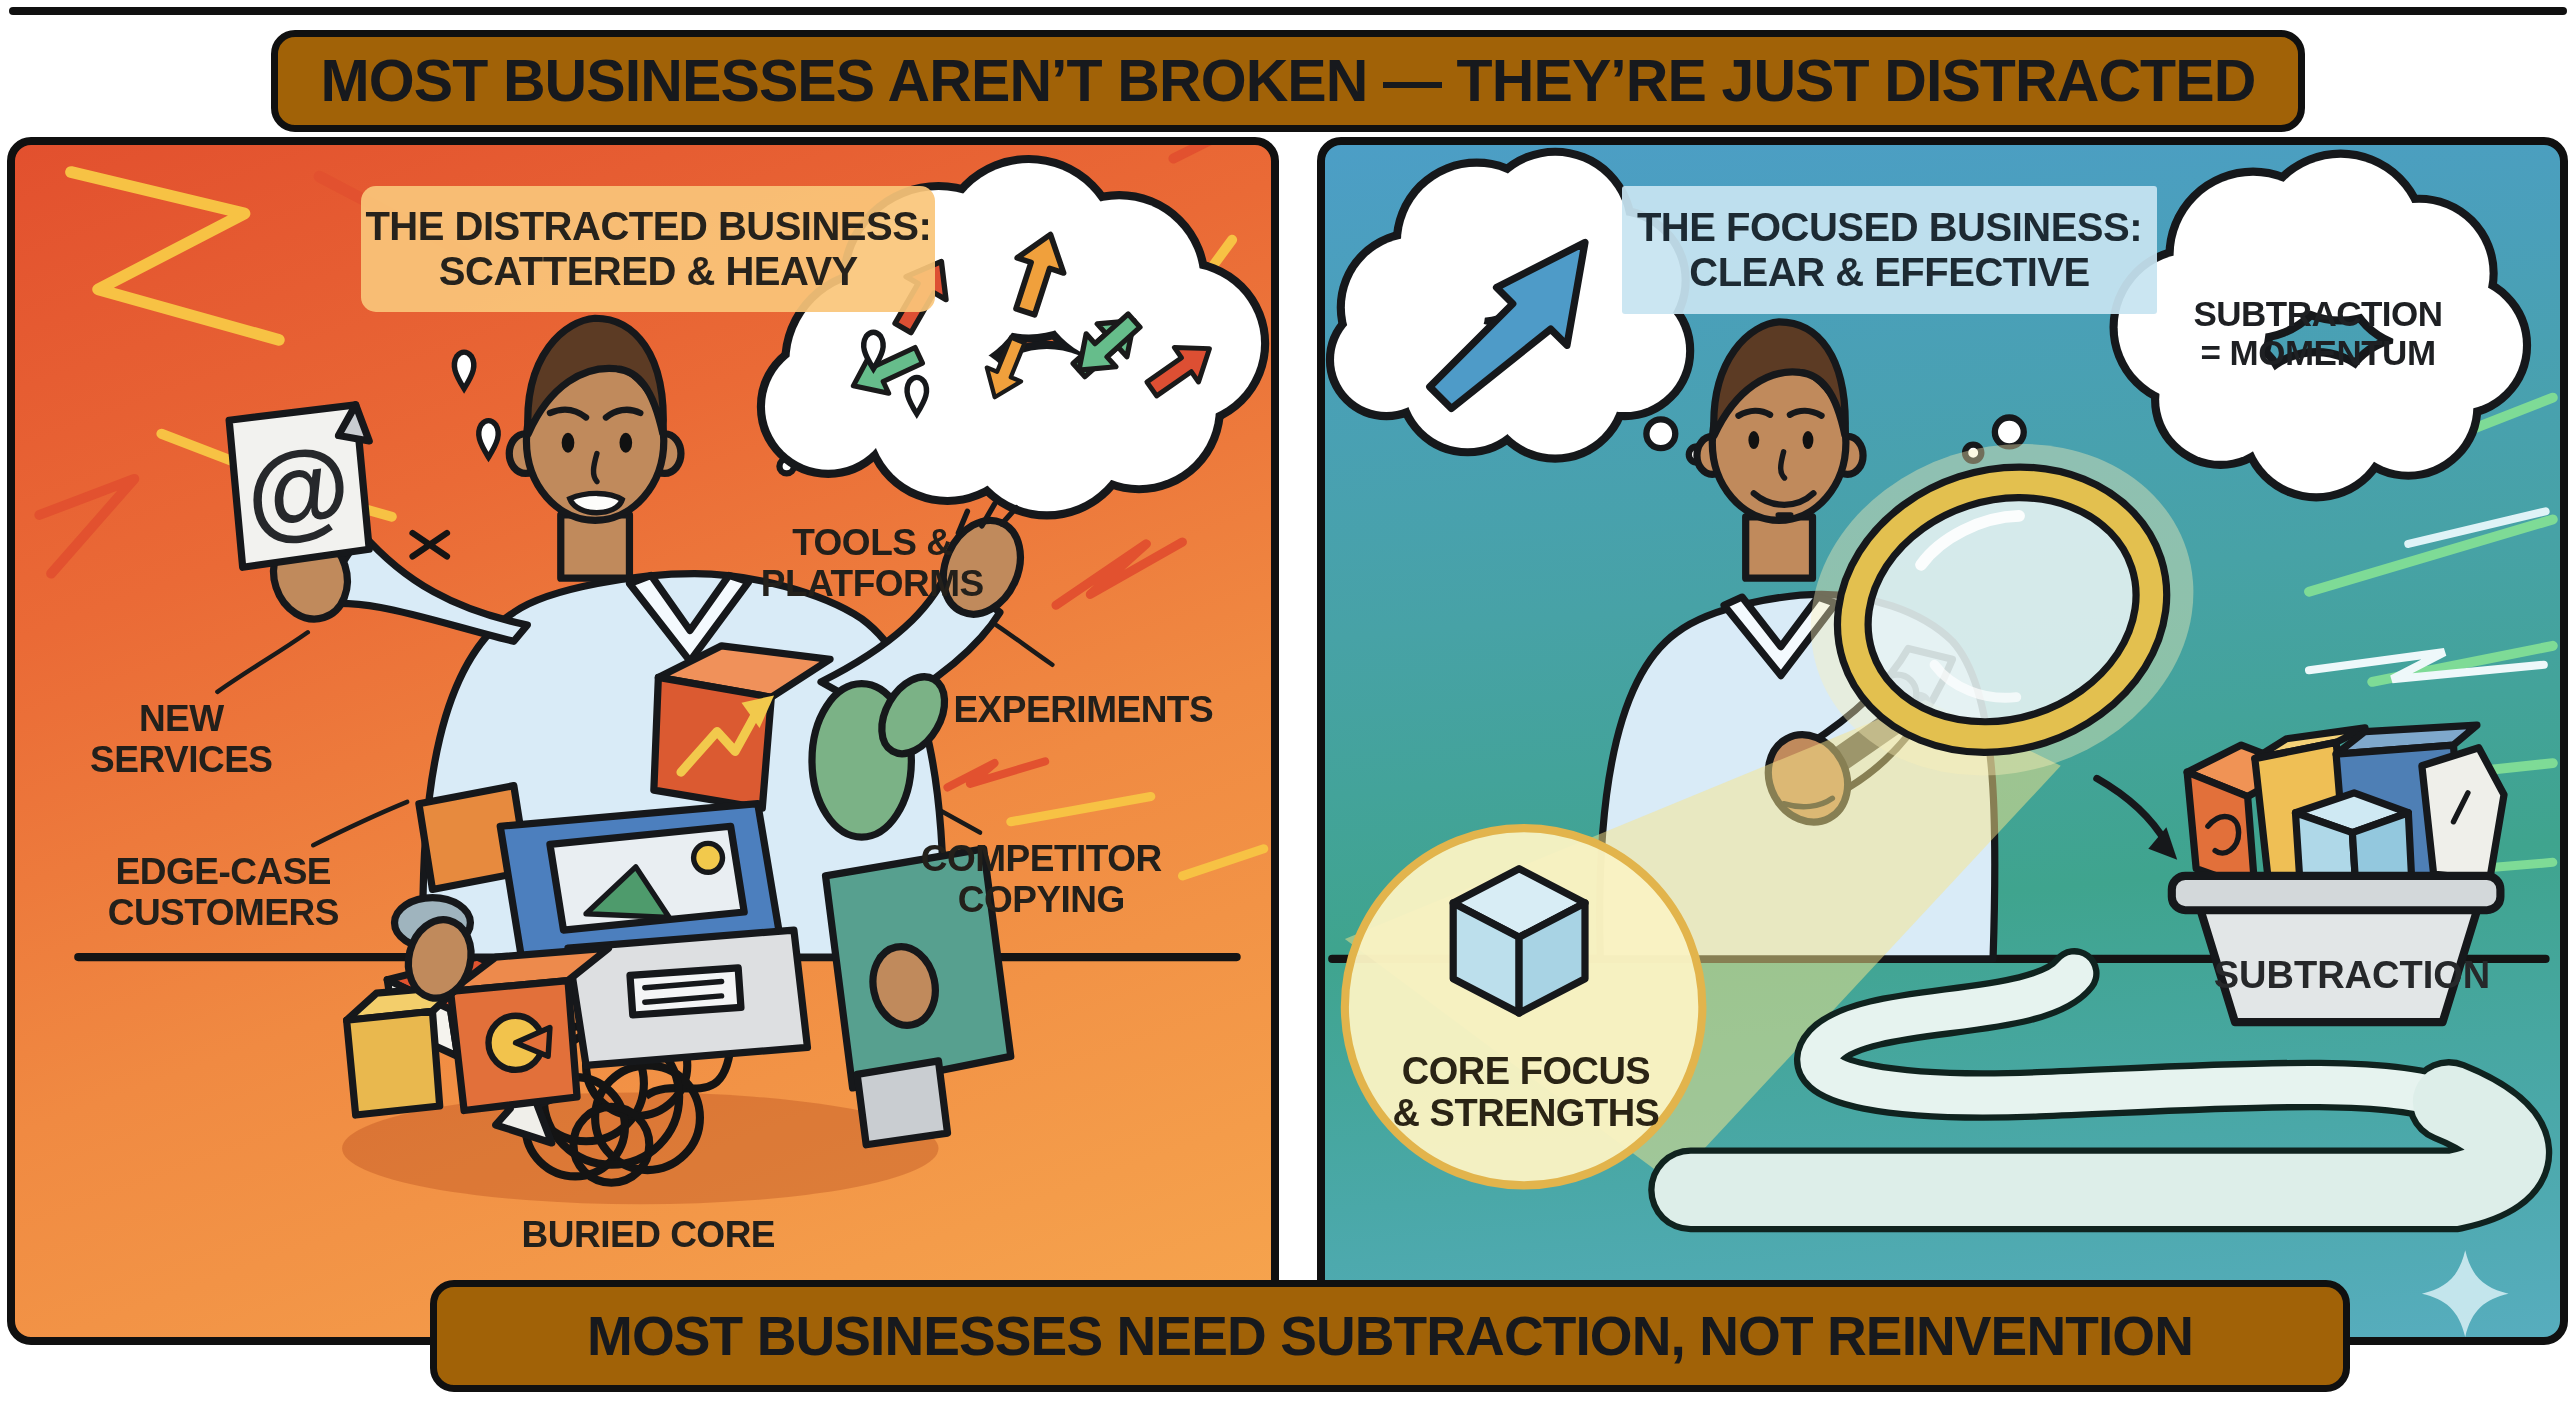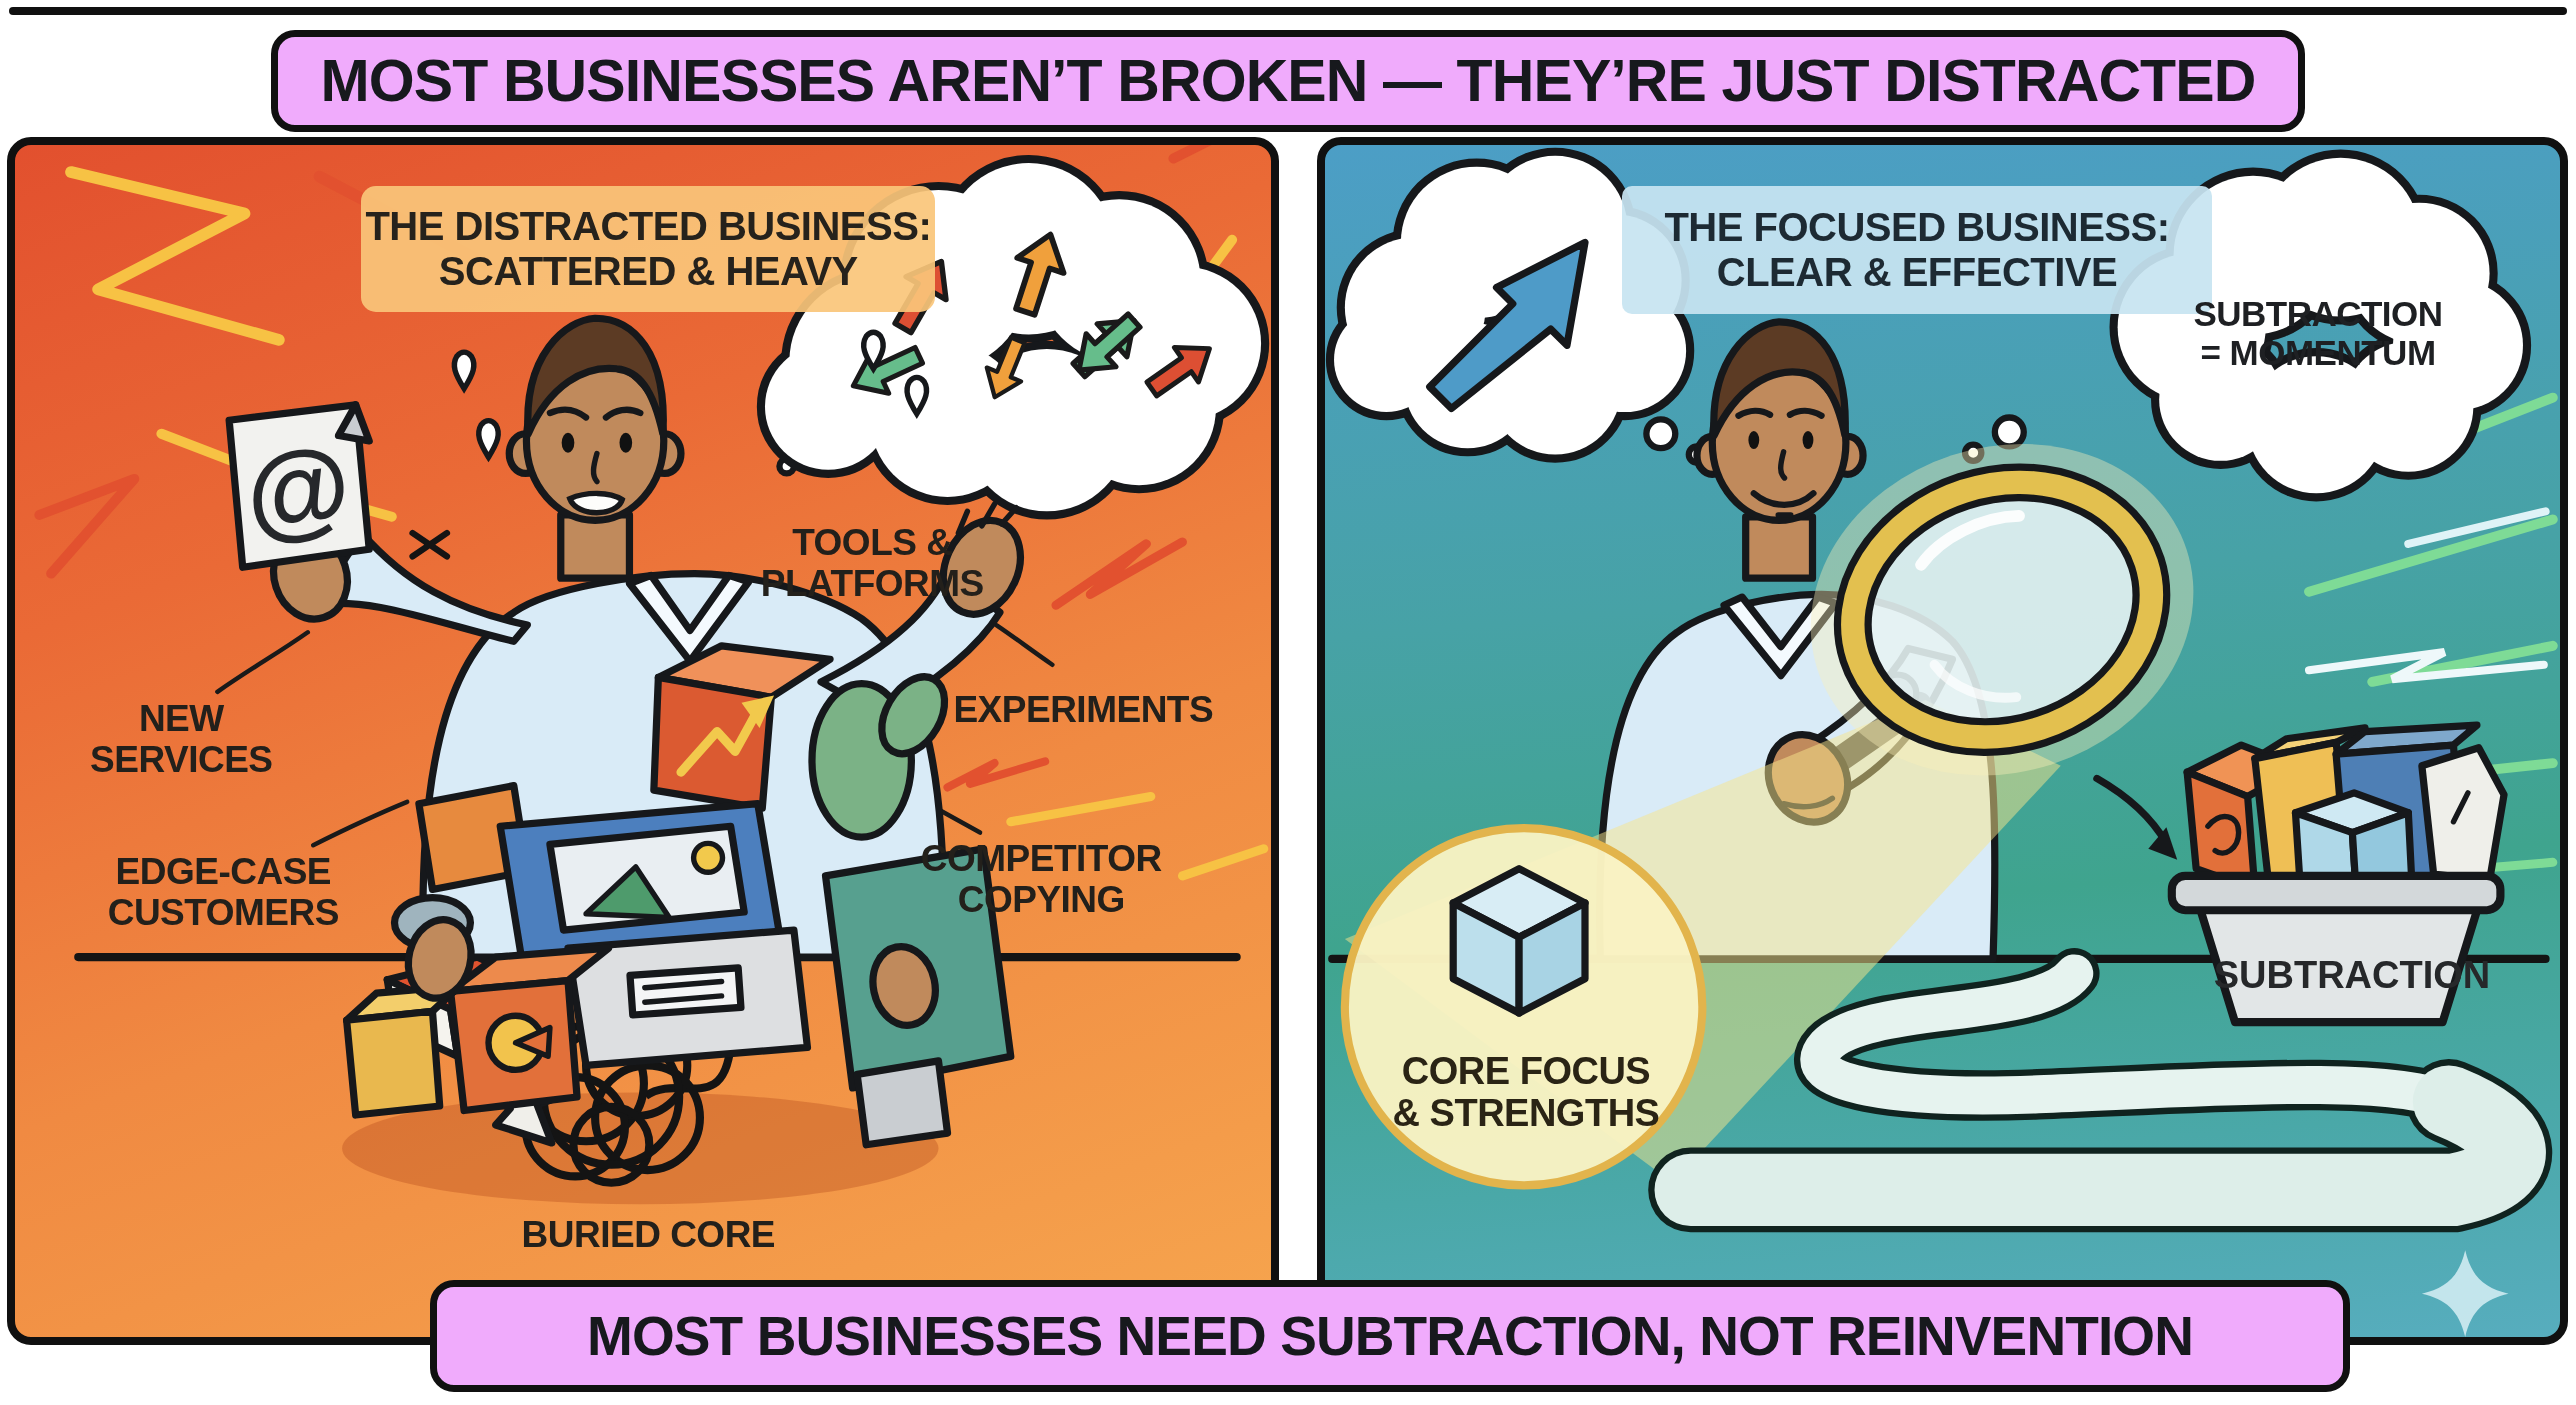--- a/index.html
+++ b/index.html
@@ -3,31 +3,31 @@
 <meta charset="utf-8">
 <style>
   html,body{margin:0;padding:0;background:#ffffff;}
   .page{position:relative;width:2576px;height:1405px;background:#ffffff;overflow:hidden;
         font-family:"Liberation Sans",sans-serif;}
   .top-frame{position:absolute;left:9.1px;top:7.3px;width:2558px;height:8.2px;background:#101010;border-radius:5.5px;}
   .panel{position:absolute;top:137px;height:1208px;border:8.2px solid #101010;border-radius:24px;box-sizing:border-box;overflow:hidden;}
   .panel-left{left:7.3px;width:1272px;background:linear-gradient(160deg,#e2502e 0%,#ea6a36 30%,#f08a42 60%,#f6a54e 100%);}
   .panel-right{left:1317px;width:1251px;background:linear-gradient(175deg,#4c9ec6 0%,#47a2a6 38%,#3fa48e 62%,#4aa8a8 82%,#57adbe 100%);}
   .panel svg{position:absolute;left:0;top:0;width:100%;height:100%;}
-  .banner{position:absolute;background:#f0abfc;border:7.3px solid #101010;border-radius:24px;
+  .banner{position:absolute;background:#a16207;border:7.3px solid #101010;border-radius:24px;
           display:flex;align-items:center;justify-content:center;text-align:left;
           font-weight:bold;color:#17191d;box-sizing:border-box;letter-spacing:-0.9px;}
   .banner-top{left:271px;top:30px;width:2034px;height:102px;font-size:59px;}
   .banner-bottom{left:430px;top:1280px;width:1920px;height:112px;font-size:55px;}
   .hdr{position:absolute;display:flex;align-items:center;justify-content:center;text-align:center;
        font-weight:bold;white-space:pre-line;line-height:1.12;letter-spacing:-0.5px;box-sizing:border-box;}
   .hdr-left{left:346px;top:41px;width:574px;height:126px;background:rgba(250,198,122,0.92);
             color:#26221c;font-size:40px;border-radius:15px;}
-  .hdr-right{left:297px;top:41px;width:590px;height:128px;background:rgba(199,228,241,0.93);
-             color:#1d2a33;font-size:40px;border-radius:10px;}
+  .hdr-right{left:297px;top:41px;width:535px;height:128px;background:rgba(199,228,241,0.93);
+             color:#1d2a33;font-size:40px;border-radius:3px;}
   .lbl{position:absolute;transform:translate(-50%,-50%);white-space:pre-line;text-align:center;
        font-weight:bold;color:#23201b;line-height:1.1;letter-spacing:-0.5px;}
   .lbl-cloud{font-size:37px;color:#1e2023;}
   .lbl-plain{font-size:37px;}
   .lbl-core{font-size:38px;color:#2a2415;}
   .lbl-bin{font-size:38px;color:#26282a;letter-spacing:0;}
   .lbl-progress{font-size:42px;color:#16201f;}
   .cloud-stroke{stroke:#16181b;stroke-width:18px;}
   .ln{stroke:#1a1a1a;stroke-width:5;fill:none;stroke-linecap:round;}
   .outline{stroke:#16181b;stroke-width:8;stroke-linejoin:round;stroke-linecap:round;}

